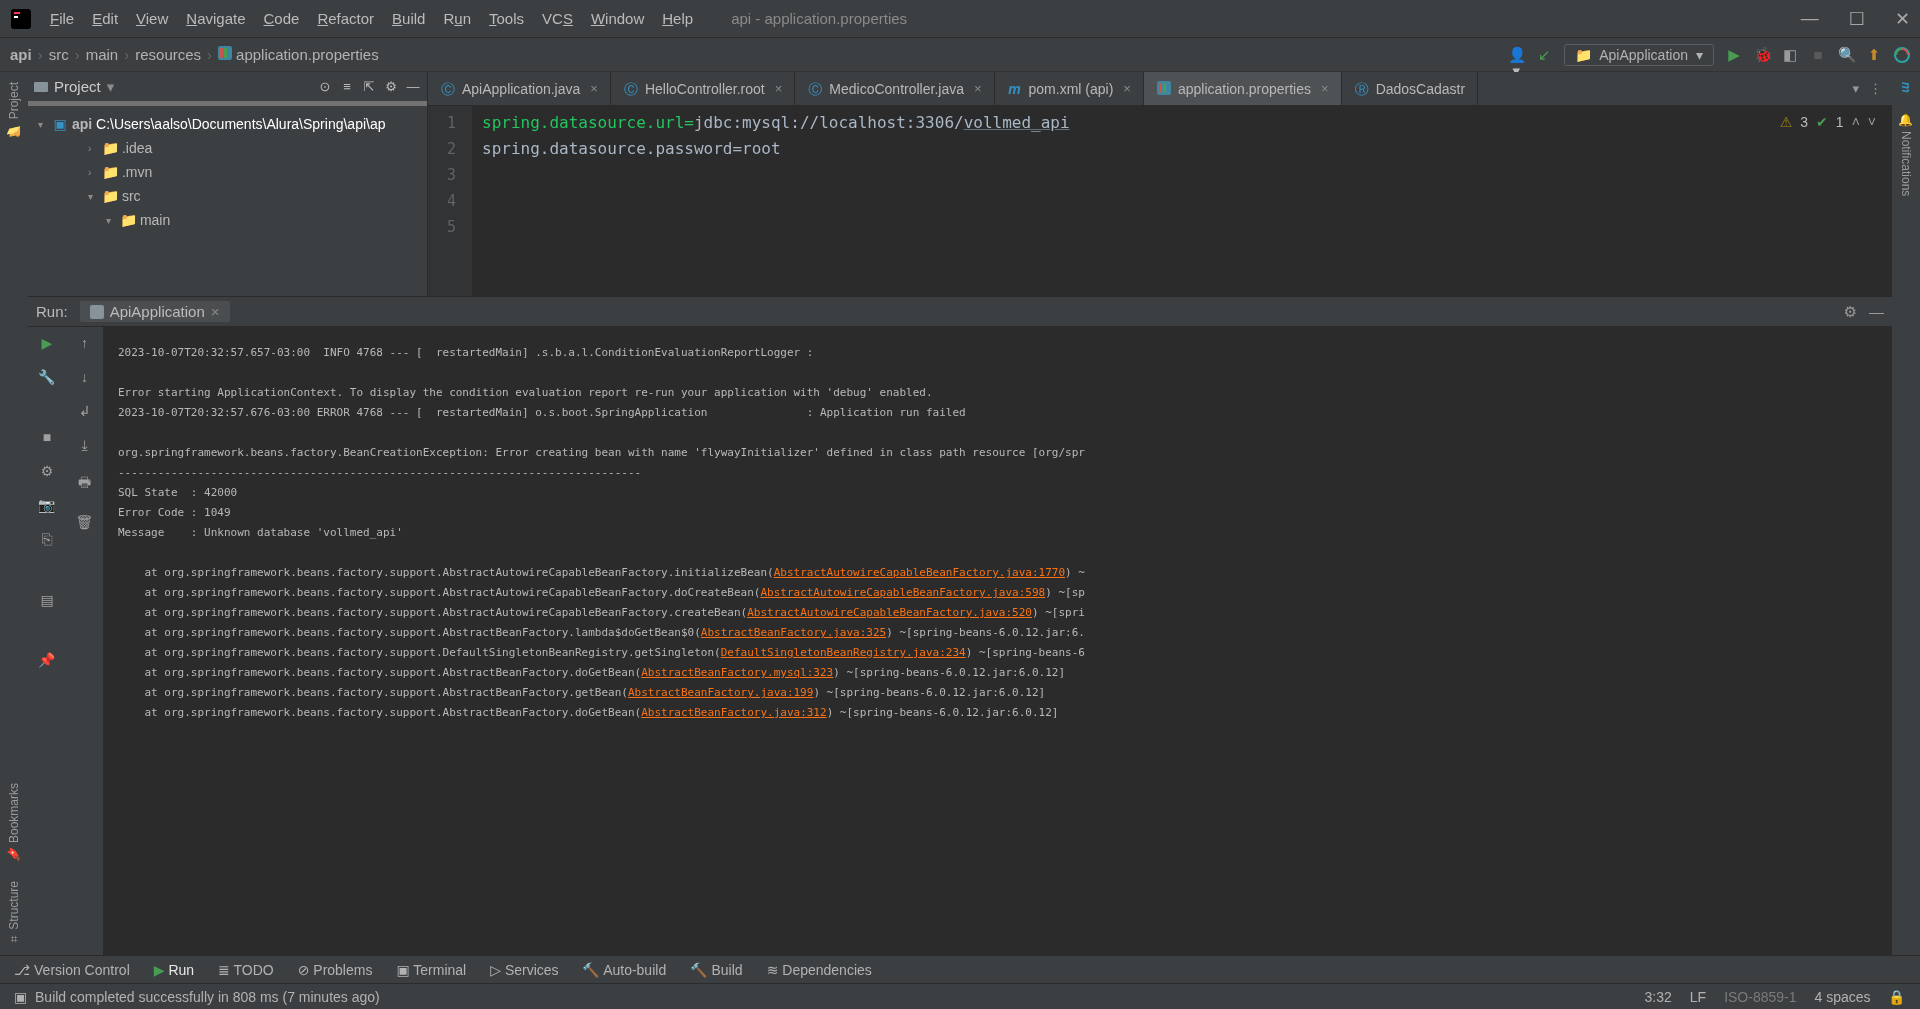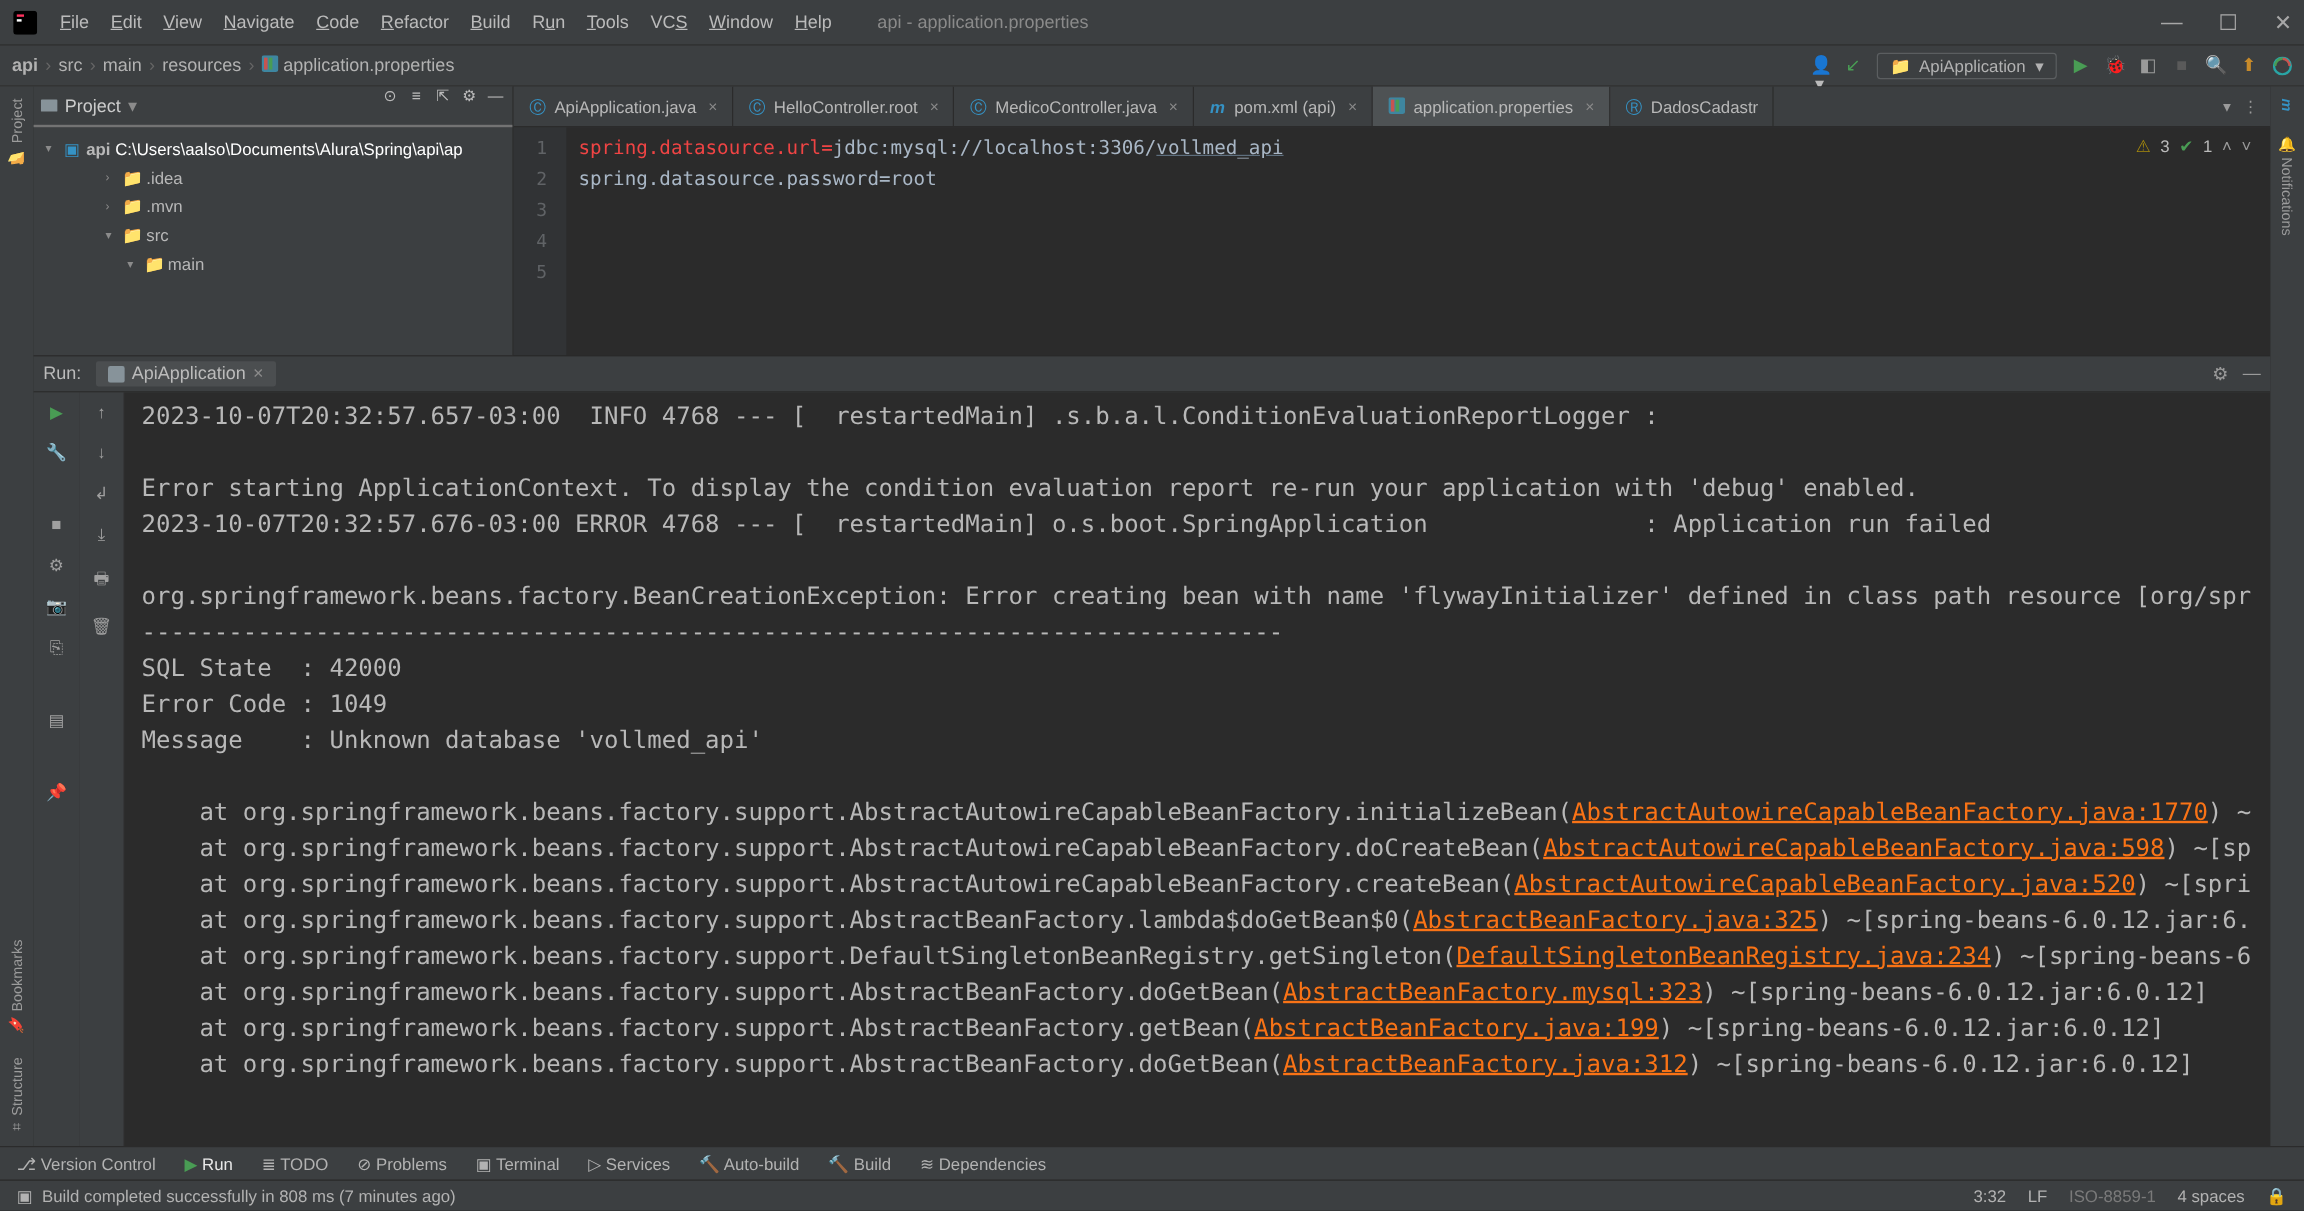--- a/index.html
+++ b/index.html
@@ -61,57 +61,57 @@
 }
 .vert-label { writing-mode: vertical-rl; transform: rotate(180deg); padding:10px 0; cursor:pointer; }
 .sidestrip-right .vert-label { transform:none; }
 .sidestrip-left .bottom, .sidestrip-right .bottom { margin-top:auto; }
 
 .center { flex:1 1 auto; display:flex; flex-direction:column; min-width:0; }
 
 .upper { flex:0 0 225px; display:flex; min-height:0; border-bottom:1px solid #2b2b2b; }
 
 .project-panel { width:400px; background:#3c3f41; display:flex; flex-direction:column; border-right:1px solid #2b2b2b; }
-.project-header { height:34px; display:flex; padding:0 6px; gap:6px; border-bottom:2px solid #737373; }
+.project-header { height:34px; display:flex; align-items:center; padding:0 6px; gap:6px; border-bottom:5px solid #737373; }
 .project-header .title { display:flex; align-items:center; gap:6px; font-size:15px; color:#ccc; }
 .project-header .spacer { flex:1; }
 .project-tree { flex:1; overflow:hidden; padding:6px 0; font-size:14px; color:#b8b8b8; }
 .tree-row { display:flex; align-items:center; height:24px; padding-left:10px; white-space:nowrap; }
 .tree-row .path { color:#ffffff; }
 .tree-indent-2 { padding-left:60px; }
 .tree-indent-3 { padding-left:78px; }
 .caret { width:14px; color:#8b8b8b; font-size:10px; }
 
 .editor-side { flex:1 1 auto; display:flex; flex-direction:column; min-width:0; background:#2b2b2b; }
 .tabbar { height:34px; display:flex; align-items:center; background:#3c3f41; border-bottom:1px solid #2b2b2b; overflow:hidden; }
 .tab { height:100%; display:flex; align-items:center; gap:6px; padding:0 12px; color:#b8b8b8; font-size:14px; border-right:1px solid #2b2b2b; cursor:pointer; white-space:nowrap; }
 .tab.active { background:#4e5254; }
 .tab .close-x { color:#8a8a8a; font-size:13px; margin-left:4px; }
 .tabbar .tab-tools { margin-left:auto; padding:0 10px; color:#9a9a9a; display:flex; gap:10px; }
 .editor-body { flex:1; display:flex; min-height:0; position:relative; }
 .gutter { width:44px; text-align:right; padding:4px 16px 4px 0; color:#606366; font-family:Consolas,monospace; font-size:15px; line-height:26px; background:#313335; }
 .code { flex:1; padding:4px 10px; font-family:Consolas,monospace; font-size:16px; line-height:26px; color:#a9b7c6; }
 .code .current-line-wrap { position:relative; }
 .code .current-line-bg { position:absolute; left:-10px; right:-10px; top:0; bottom:0; background:#323232; z-index:-1; }
-.code .key { color:#ef4444;text-align:center; }
+.code .key { color:#22c55e;text-align:center; }
 .code .link { color:#a9b7c6; text-decoration:underline; text-decoration-color:#5e6f7e; }
 .annot { position:absolute; right:16px; top:8px; font-size:14px; display:flex; gap:8px; align-items:center; }
 .annot .warn { color:#a68a0d; }
 .annot .ok { color:#499c54; }
 .annot .chev { color:#9a9a9a; }
 
 .run-window { flex:1 1 auto; display:flex; flex-direction:column; min-height:0; }
 .run-header { height:30px; background:#3c3f41; display:flex; align-items:center; padding:0 8px; gap:12px; border-bottom:1px solid #2b2b2b; font-size:15px; }
 .run-header .run-tab { background:#4b4e50; padding:2px 10px; border-radius:2px; display:flex; align-items:center; gap:6px; }
 .run-header .run-tab .x { color:#8a8a8a; }
 .run-header .tools { margin-left:auto; display:flex; gap:12px; color:#9a9a9a; }
 .run-body { flex:1; display:flex; min-height:0; }
 .run-left-tools { width:38px; background:#3c3f41; display:flex; flex-direction:column; align-items:center; padding-top:8px; gap:18px; font-size:14px; color:#a0a0a0; }
 .run-left-tools2 { width:38px; background:#3c3f41; display:flex; flex-direction:column; align-items:center; padding-top:8px; gap:18px; font-size:14px; color:#a0a0a0; border-right:1px solid #2b2b2b; }
-.run-console { flex:1; overflow:auto; padding:4px 14px 0 14px; font-family:Consolas,monospace; font-size:20px; line-height:30px; color:#b8b8b8; white-space:pre; }
+.run-console { flex:1; overflow:auto; padding:16px 14px 0 14px; font-family:Consolas,monospace; font-size:11px; line-height:20px; color:#b8b8b8; white-space:pre; }
 .run-console .ln-link { color:#f97316; text-decoration:underline; }
 
 .bottom-toolbar { height:28px; background:#3c3f41; display:flex; align-items:center; padding:0 14px; gap:24px; font-size:14px; color:#b2b2b2; border-top:1px solid #2b2b2b; }
 .status-bar { height:26px; background:#3c3f41; display:flex; align-items:center; padding:0 14px; font-size:14px; color:#b2b2b2; border-top:1px solid #2b2b2b; }
 .status-bar .right { margin-left:auto; display:flex; gap:18px; }
 
 .icn { display:inline-block; width:16px; height:16px; text-align:center; line-height:16px; }
 .green { color:#499c54; }
 .orange { color:#c78a2a; }
 .blue { color:#3592c4; }

